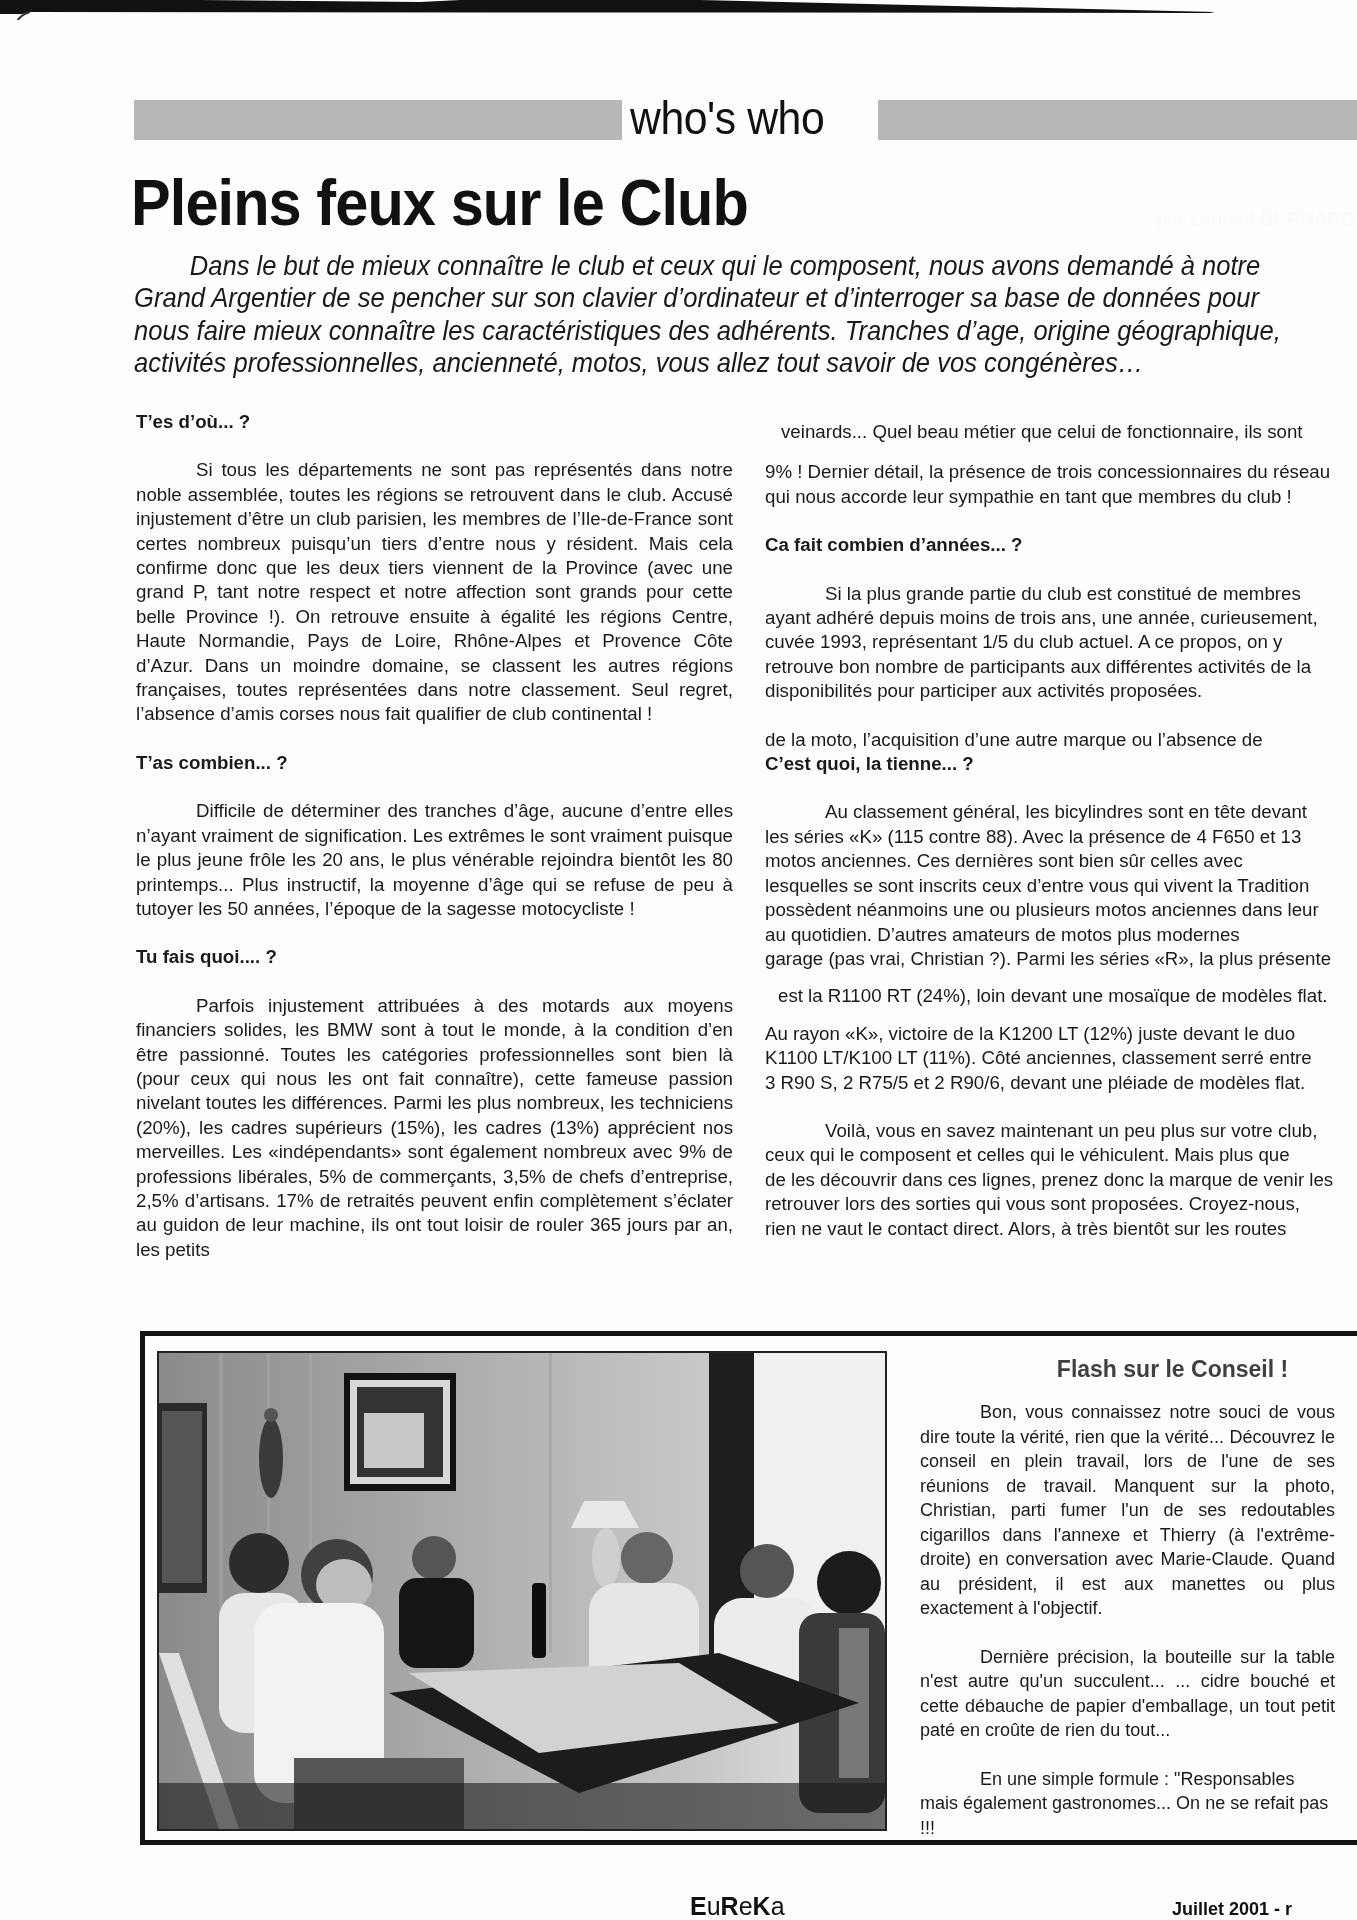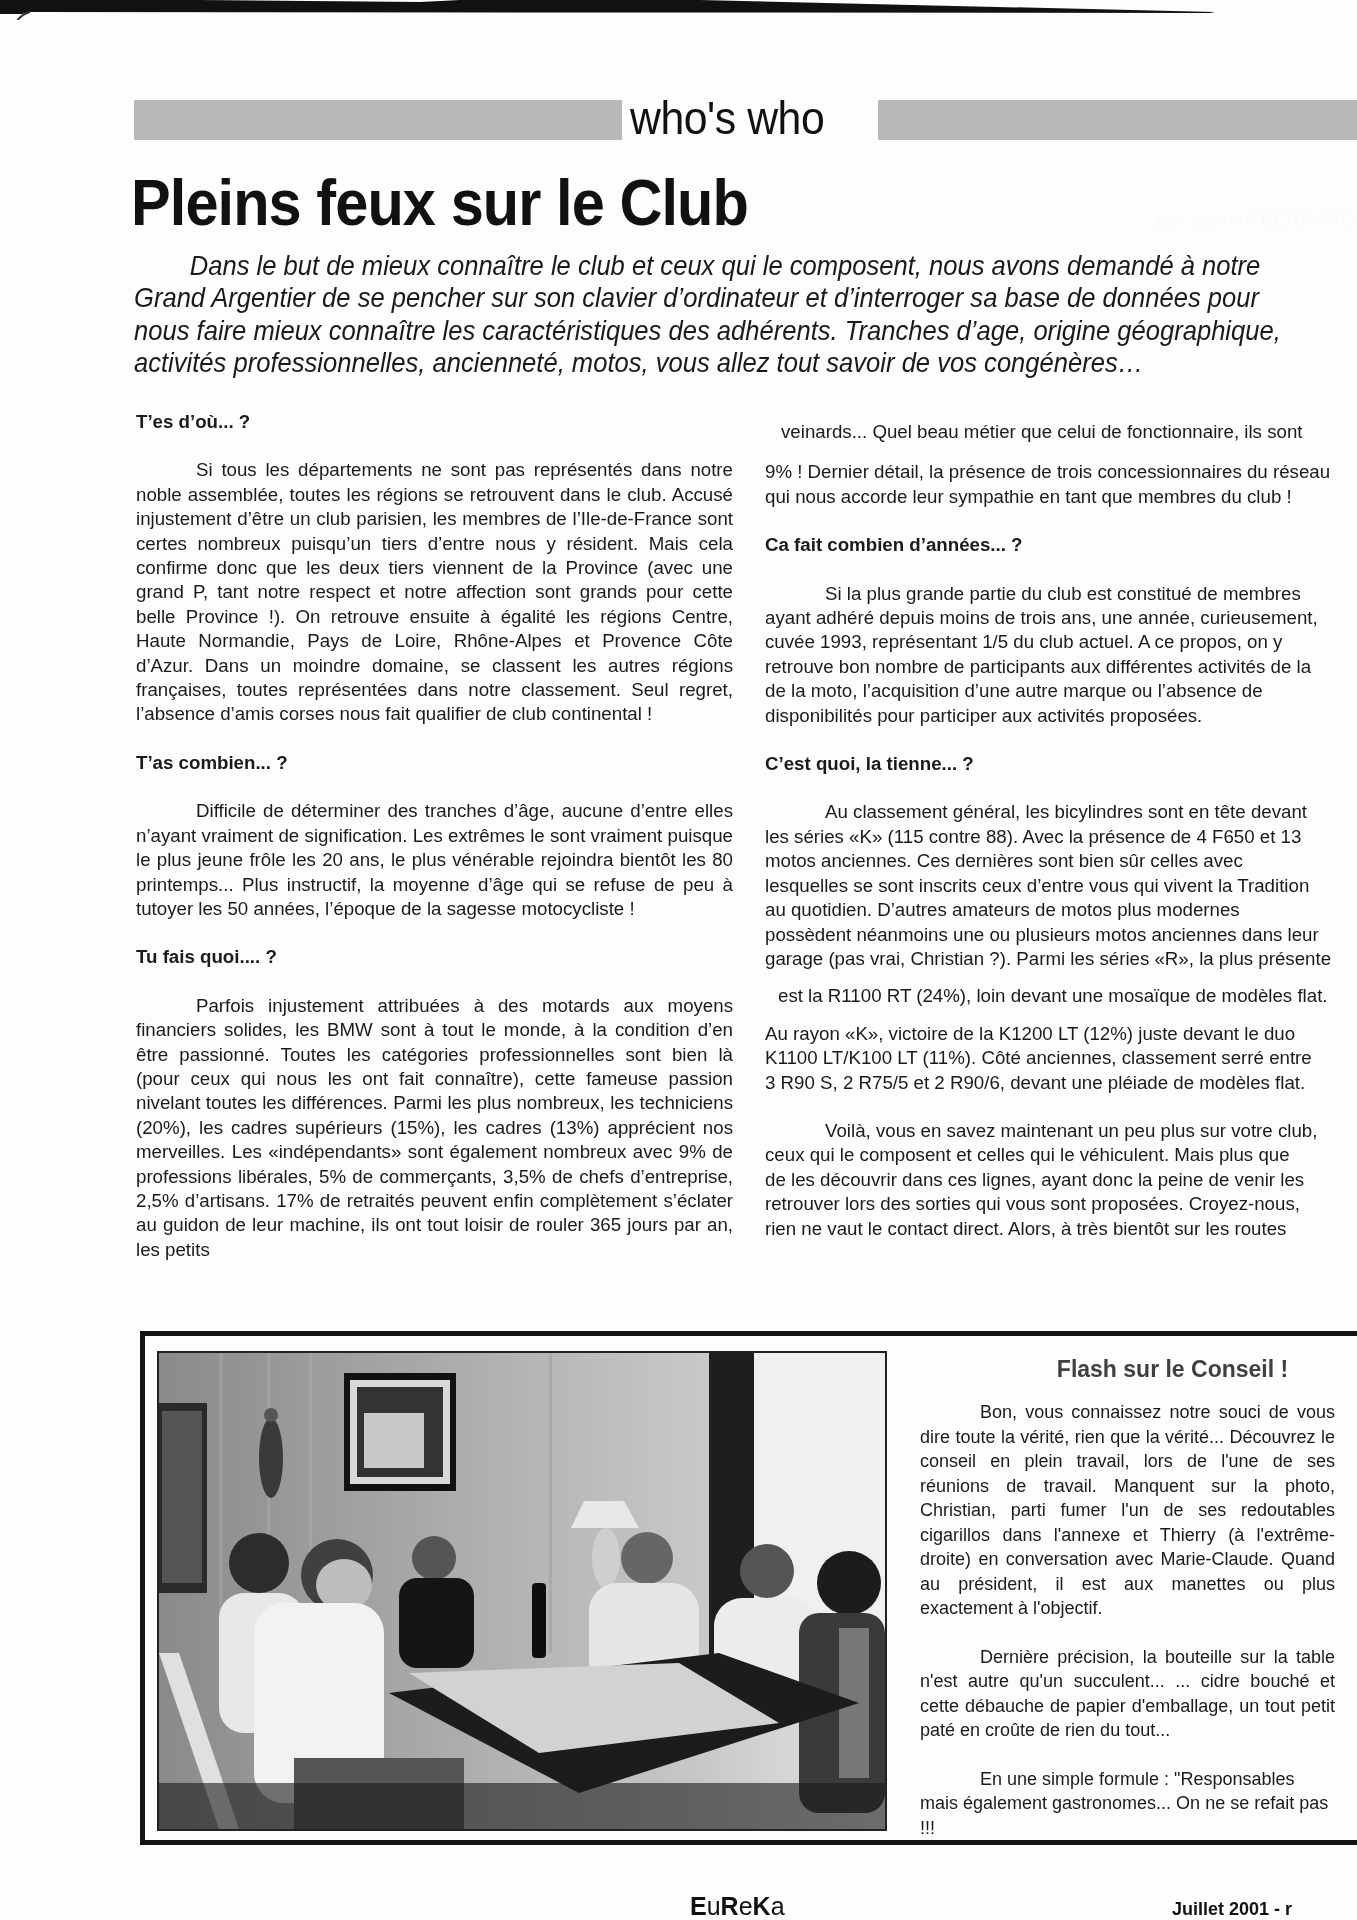--- a/index.html
+++ b/index.html
@@ -112,39 +112,39 @@
 <div class="col col-right" style="width:592px; overflow:hidden;">
   <p class="cont" style="margin:16px">veinards... Quel beau métier que celui de fonctionnaire, ils sont</p>
   <p class="cont" style="margin:0">9% ! Dernier détail, la présence de trois concessionnaires du réseau</p>
   <p class="cont" style="margin:0 0 24px 0">qui nous accorde leur sympathie en tant que membres du club !</p>
 
   <h3>Ca fait combien d’années... ?</h3>
   <p style="margin:0">Si la plus grande partie du club est constitué de membres</p>
   <p class="cont" style="margin:0">ayant adhéré depuis moins de trois ans, une année, curieusement,</p>
   <p class="cont" style="margin:0">cuvée 1993, représentant 1/5 du club actuel. A ce propos, on y</p>
   <p class="cont" style="margin:0">retrouve bon nombre de participants aux différentes activités de la</p>
+  <p class="cont" style="margin:0 0 24px 0">disponibilités pour participer aux activités proposées.</p>
   <p class="cont" style="margin:0">de la moto, l’acquisition d’une autre marque ou l’absence de</p>
-  <p class="cont" style="margin:0 0 24px 0">disponibilités pour participer aux activités proposées.</p>
 
   <h3>C’est quoi, la tienne... ?</h3>
   <p style="margin:0">Au classement général, les bicylindres sont en tête devant</p>
   <p class="cont" style="margin:0">les séries «K» (115 contre 88). Avec la présence de 4 F650 et 13</p>
   <p class="cont" style="margin:0">motos anciennes. Ces dernières sont bien sûr celles avec</p>
   <p class="cont" style="margin:0">lesquelles se sont inscrits ceux d’entre vous qui vivent la Tradition</p>
+  <p class="cont" style="margin:0">possèdent néanmoins une ou plusieurs motos anciennes dans leur</p>
   <p class="cont" style="margin:0">au quotidien. D’autres amateurs de motos plus modernes</p>
-  <p class="cont" style="margin:0">possèdent néanmoins une ou plusieurs motos anciennes dans leur</p>
   <p class="cont" style="margin:0">garage (pas vrai, Christian ?). Parmi les séries «R», la plus présente</p>
   <p class="cont" style="margin:13px">est la R1100 RT (24%), loin devant une mosaïque de modèles flat.</p>
   <p class="cont" style="margin:0">Au rayon «K», victoire de la K1200 LT (12%) juste devant le duo</p>
   <p class="cont" style="margin:0">K1100 LT/K100 LT (11%). Côté anciennes, classement serré entre</p>
   <p class="cont" style="margin:0 0 24px 0">3 R90 S, 2 R75/5 et 2 R90/6, devant une pléiade de modèles flat.</p>
 
   <p style="margin:0">Voilà, vous en savez maintenant un peu plus sur votre club,</p>
   <p class="cont" style="margin:0">ceux qui le composent et celles qui le véhiculent.  Mais plus que</p>
-  <p class="cont" style="margin:0">de les découvrir dans ces lignes, ayant donc la peine de venir les</p>
+  <p class="cont" style="margin:0">de les découvrir dans ces lignes, prenez donc la marque de venir les</p>
   <p class="cont" style="margin:0">retrouver lors des sorties qui vous sont proposées. Croyez-nous,</p>
   <p class="cont" style="margin:0">rien ne vaut le contact direct. Alors, à très bientôt sur les routes</p>
 </div>
 
 <div class="box"></div>
 <div class="photo" title="Photo noir et blanc du conseil du club réuni autour d'une table">
   <svg width="726" height="476" viewBox="0 0 726 476">
     <defs>
       <linearGradient id="wall" x1="0" y1="0" x2="1" y2="0">
         <stop offset="0" stop-color="#8a8a8a"></stop>

